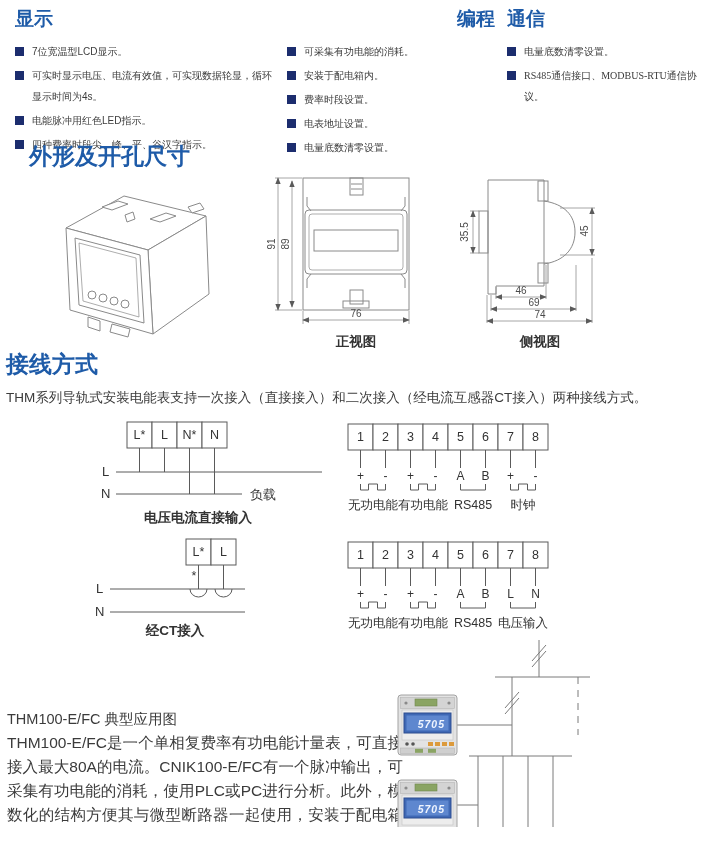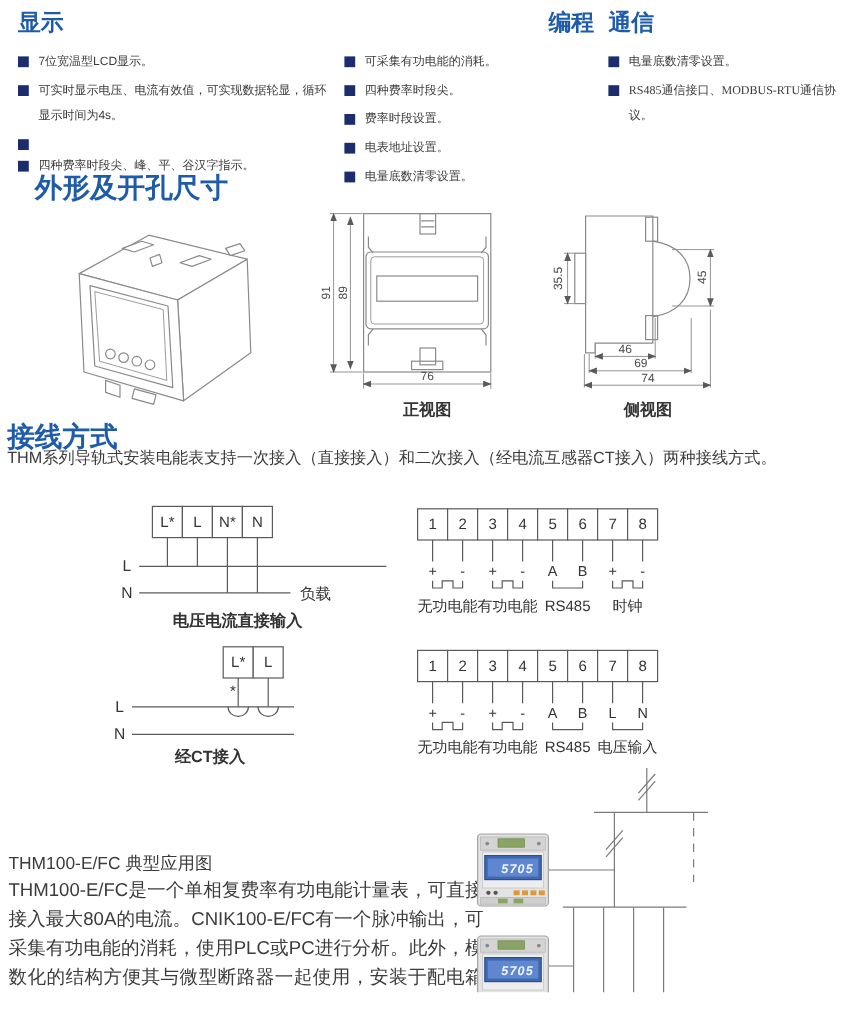--- a/index.html
+++ b/index.html
@@ -52,36 +52,37 @@
     <div class="fitem">
         <span class="bullet"></span>
         <span>7位宽温型LCD显示。</span>
       </div>
     <div class="fitem">
         <span class="bullet"></span>
         <span>可实时显示电压、电流有效值，可实现数据轮显，循环显示时间为4s。</span>
       </div>
     <div class="fitem">
         <span class="bullet"></span>
+        <span>电能脉冲用红色LED指示。</span>
       </div>
     <div class="fitem">
         <span class="bullet"></span>
         <span>四种费率时段尖、峰、平、谷汉字指示。</span>
       </div>
   </div>
 
   <div class="fcol" style="left:287px;width:208px;text-align:right;">
     <h3 class="col-h">编程</h3>
     <div class="fitem">
         <span class="bullet"></span>
         <span>可采集有功电能的消耗。</span>
       </div>
     <div class="fitem">
         <span class="bullet"></span>
-        <span>四种费率时段尖。</span>
+        <span>安装于配电箱内。</span>
       </div>
     <div class="fitem">
         <span class="bullet"></span>
         <span>费率时段设置。</span>
       </div>
     <div class="fitem">
         <span class="bullet"></span>
         <span>电表地址设置。</span>
       </div>
     <div class="fitem">
@@ -182,21 +183,21 @@
     </g>
     <text class="dim-t" transform="translate(12,64) rotate(-90)">35.5</text>
     <text class="dim-t" transform="translate(132,63) rotate(-90)">45</text>
     <text class="dim-t" x="65" y="126">46</text>
     <text class="dim-t" x="78" y="138">69</text>
     <text class="dim-t" x="84" y="150">74</text>
     <text class="cap" x="84" y="178">侧视图</text>
   </svg>
 
   <div class="sec-h" style="left:6px;top:352px;text-align:right;">接线方式</div>
-  <div class="desc" style="left:6px;top:372px;width:692px;">THM系列导轨式安装电能表支持一次接入（直接接入）和二次接入（经电流互感器CT接入）两种接线方式。</div>
+  <div class="desc" style="left:6px;top:388px;width:692px;">THM系列导轨式安装电能表支持一次接入（直接接入）和二次接入（经电流互感器CT接入）两种接线方式。</div>
 
   <svg class="abs" style="left:70px;top:414px;" width="262" height="120" viewBox="0 0 262 120">
     <rect class="cell" x="57" y="8" width="25" height="26"></rect>
     <rect class="cell" x="82" y="8" width="25" height="26"></rect>
     <rect class="cell" x="107" y="8" width="25" height="26"></rect>
     <rect class="cell" x="132" y="8" width="25" height="26"></rect>
     <text class="cell-t" x="69.5" y="25">L*</text>
     <text class="cell-t" x="94.5" y="25">L</text>
     <text class="cell-t" x="119.5" y="25">N*</text>
     <text class="cell-t" x="144.5" y="25">N</text>

